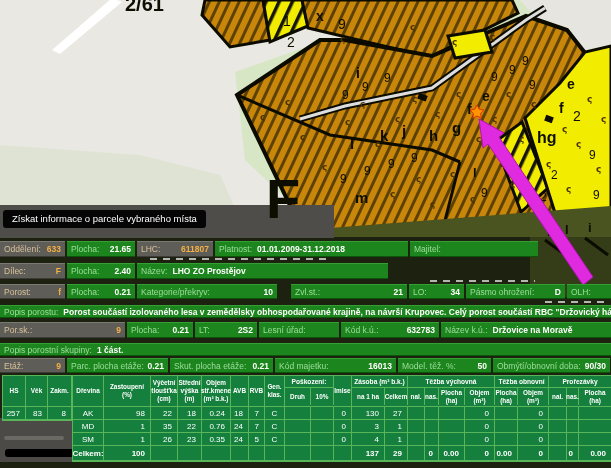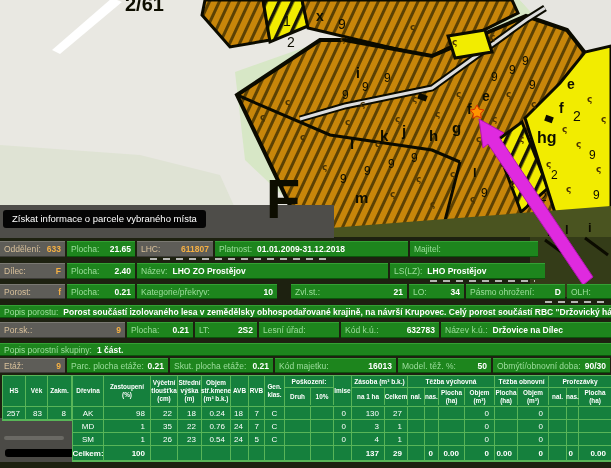--- a/index.html
+++ b/index.html
@@ -205,24 +205,20 @@
           <span class="val">F</span>
         </div>
         <div class="cell" style="width: 60px; flex: 0 0 60px;">
           <span class="lbl">Plocha:</span>
           <span class="val">2.40</span>
         </div>
         <div class="cell" style="width: 243px; flex: 0 0 243px;">
           <span class="lbl">Název:</span>
           <span class="val vleft">LHO ZO Prostějov</span>
         </div>
-        <div class="cell" style="flex: 1 1 0%;">
-          <span class="lbl">LS(LZ):</span>
-          <span class="val vleft">LHO Prostějov</span>
-        </div>
       </div>
       <div class="irow" style="top: 284px; left: 0px; width: 611px; height: 15px;">
         <div class="cell grey" style="width: 57px; flex: 0 0 57px;">
           <span class="lbl">Porost:</span>
           <span class="val">f</span>
         </div>
         <div class="cell" style="width: 60px; flex: 0 0 60px;">
           <span class="lbl">Plocha:</span>
           <span class="val">0.21</span>
         </div>
@@ -270,21 +266,21 @@
         <div class="cell" style="width: 72px; flex: 0 0 72px;">
           <span class="lbl">Lesní úřad:</span>
           <span class="val"></span>
         </div>
         <div class="cell" style="width: 90px; flex: 0 0 90px;">
           <span class="lbl">Kód k.ú.:</span>
           <span class="val">632783</span>
         </div>
         <div class="cell" style="flex: 1 1 0%;">
           <span class="lbl">Název k.ú.:</span>
-          <span class="val vleft">Držovice na Dílec</span>
+          <span class="val vleft">Držovice na Moravě</span>
         </div>
       </div>
       <div class="irow" style="top: 343px; left: 0px; width: 611px; height: 13px;">
         <div class="cell" style="flex: 1 1 0%;">
           <span class="lbl">Popis porostní skupiny:</span>
           <span class="val vleft">1 část.</span>
         </div>
       </div>
       <div class="irow" style="top: 358px; left: 0px; width: 611px; height: 15px;">
         <div class="cell grey" style="width: 57px; flex: 0 0 57px;">
@@ -435,21 +431,21 @@
         <div class="td num" style="width: 31px; flex: 0 0 31px;">0</div>
         <div class="td txt" style="width: 18px; flex: 0 0 18px;"></div>
         <div class="td txt" style="width: 12px; flex: 0 0 12px;"></div>
         <div class="td txt" style="width: 33px; flex: 0 0 33px;"></div>
       </div>
       <div class="trow">
         <div class="td txt" style="width: 31px; flex: 0 0 31px;">SM</div>
         <div class="td num" style="width: 47px; flex: 0 0 47px;">1</div>
         <div class="td num" style="width: 27px; flex: 0 0 27px;">26</div>
         <div class="td num" style="width: 24px; flex: 0 0 24px;">23</div>
-        <div class="td num" style="width: 29px; flex: 0 0 29px;">0.54</div>
+        <div class="td num" style="width: 29px; flex: 0 0 29px;">0.35</div>
         <div class="td num" style="width: 18px; flex: 0 0 18px;">24</div>
         <div class="td num" style="width: 16px; flex: 0 0 16px;">5</div>
         <div class="td txt" style="width: 20px; flex: 0 0 20px;">C</div>
         <div class="td txt" style="width: 26px; flex: 0 0 26px;"></div>
         <div class="td txt" style="width: 23px; flex: 0 0 23px;"></div>
         <div class="td num" style="width: 18px; flex: 0 0 18px;">0</div>
         <div class="td num" style="width: 33px; flex: 0 0 33px;">4</div>
         <div class="td num" style="width: 23px; flex: 0 0 23px;">1</div>
         <div class="td txt" style="width: 17px; flex: 0 0 17px;"></div>
         <div class="td txt" style="width: 14px; flex: 0 0 14px;"></div>

